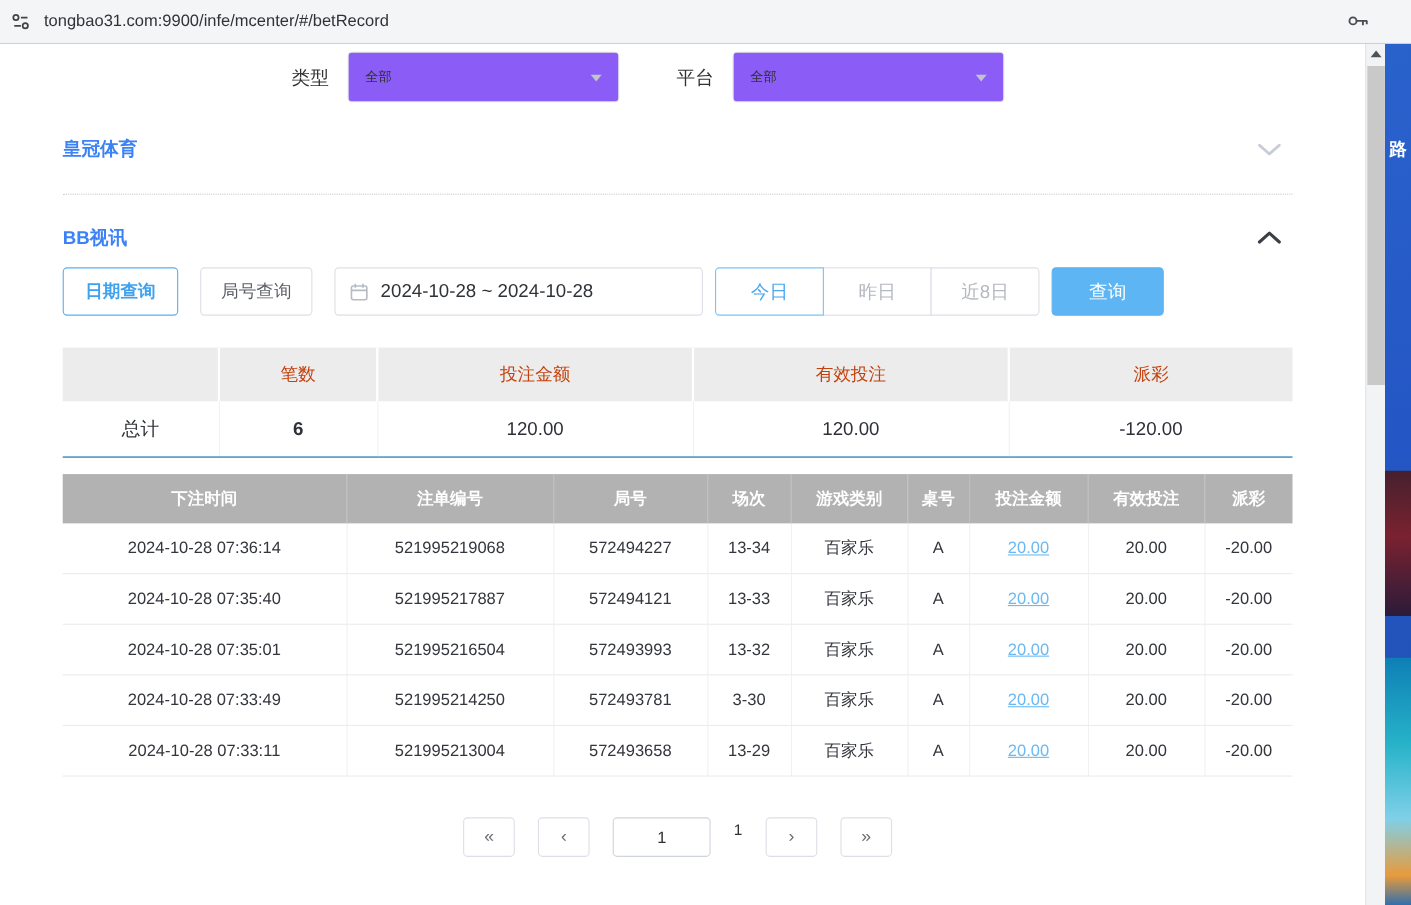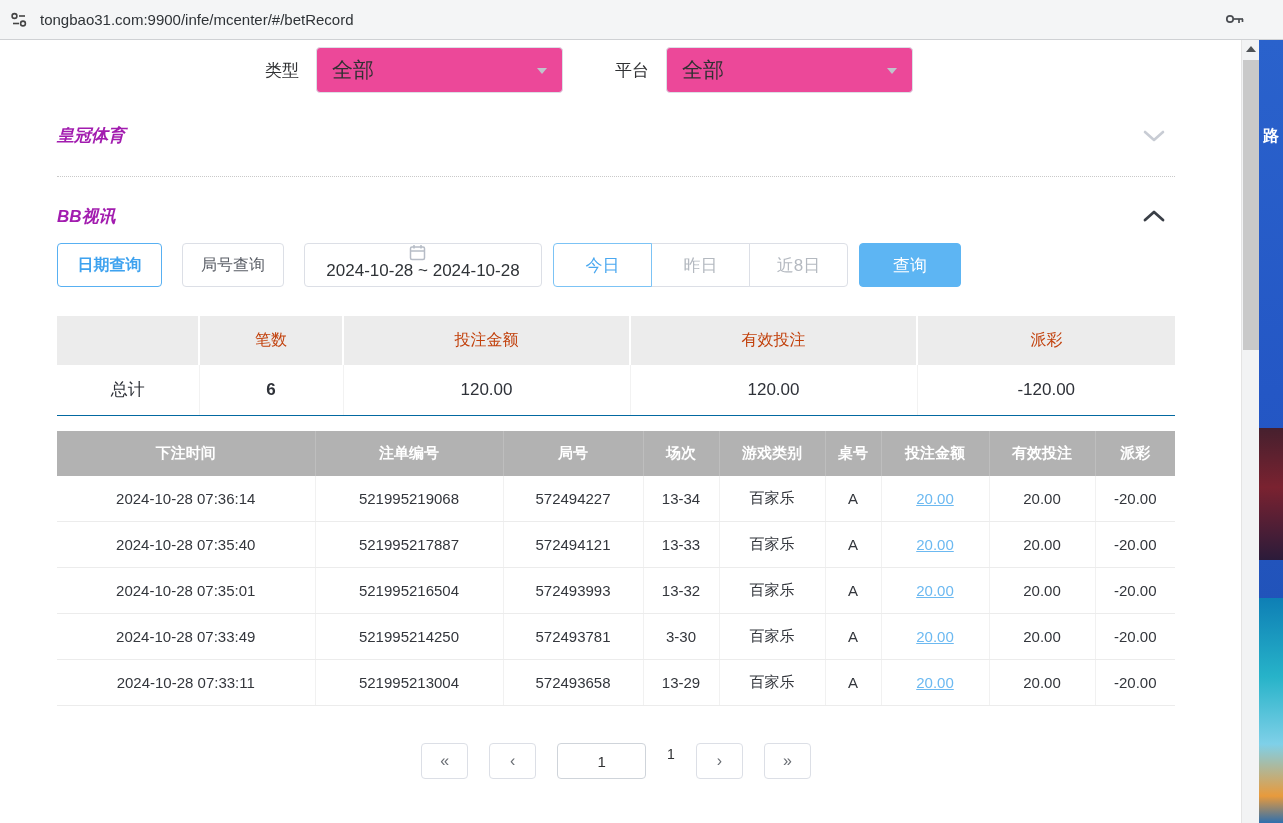--- a/index.html
+++ b/index.html
@@ -17,43 +17,43 @@
   
   .page { position:absolute; top:40px; left:0; width:1241px; height:783px;
           background:#fff; overflow:hidden; }
   .content { margin-left:57px; width:1118px; }
 
   
   .filter-row { display:flex; align-items:center; margin-top:7px; height:46px; margin-left:208px; }
   .flabel { font-size:17px; color:#303133; margin-right:17px; }
   .flabel.platform { margin-left:52px; }
   .select { width:247px; height:46px; border:1px solid #dcdfe6; border-radius:4px;
-            background:#ec4899; display:flex; align-items:center; padding:0 15px;
-            font-size:21px; color:#303133; position:relative; cursor:pointer; }
+            background:#8b5cf6; display:flex; align-items:center; padding:0 15px;
+            font-size:12px; color:#303133; position:relative; cursor:pointer; }
   .caret { position:absolute; right:15px; top:20px; width:0; height:0;
            border-left:5px solid transparent; border-right:5px solid transparent;
            border-top:6px solid #c0c4cc; }
 
   
   .section-header { display:flex; align-items:center; justify-content:space-between;
                     margin-top:27px; height:30px; cursor:pointer; }
   .section-header.bb { margin-top:24px; }
-  .section-title { font-size:17px; font-weight:bold; color:#a21caf;font-style:italic; }
+  .section-title { font-size:17px; font-weight:bold; color:#3b82f6; }
   .chev { margin-right:9px; display:flex; }
   .dotted { margin-top:26px; border-bottom:1px dotted #c9c9c9; height:0; }
 
   
   .query-bar { display:flex; align-items:center; margin-top:12px; }
   .btn { height:44px; border:1px solid #dcdfe6; border-radius:4px; background:#fff;
          font-size:16px; color:#5a5e66; cursor:pointer; font-family:inherit; }
   .btn.date-query { width:105px; border-color:#58b0f2; color:#3ea2ef; font-weight:bold; }
   .btn.round-query { width:102px; margin-left:20px; }
-  .date-input { margin-left:20px; width:238px; height:44px; border:1px solid #dcdfe6;
+  .date-input { margin-left:20px; width:335px; height:44px; border:1px solid #dcdfe6;
                 border-radius:4px; display:flex; align-items:center; padding:0 13px;
-                font-size:17px; color:#2f3337; cursor:pointer; background:#fff;flex-direction:column; }
+                font-size:17px; color:#2f3337; cursor:pointer; background:#fff; }
   .cal-icon { margin-right:11px; display:flex; }
   .btn-group { margin-left:11px; display:flex; }
   .bg-btn { width:99px; height:44px; border:1px solid #dcdfe6; background:#fff;
             font-size:17px; color:#b4b9c0; cursor:pointer; font-family:inherit; margin-left:-1px; }
   .bg-btn:first-child { border-radius:4px 0 0 4px; margin-left:0; }
   .bg-btn:last-child { border-radius:0 4px 4px 0; }
   .bg-btn.active { color:#4aa8f0; border-color:#7cc3f5; position:relative; z-index:2; }
   .btn.primary { margin-left:11px; width:102px; background:#5db5f3; border:1px solid #5db5f3;
                  color:#fff; font-size:17px; }
 

